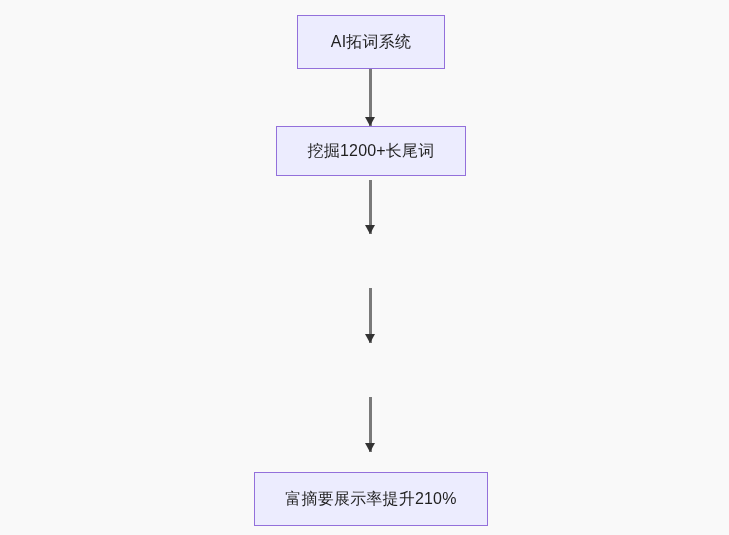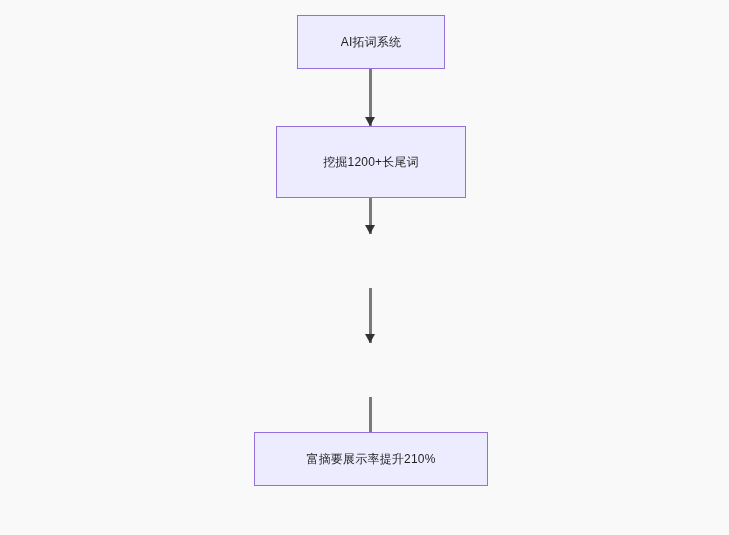--- a/index.html
+++ b/index.html
@@ -23,21 +23,21 @@
     box-sizing: border-box;
     background: #ececfe;
     border: 1.6px solid #9370db;
     border-radius: 0;
     display: flex;
     align-items: center;
     justify-content: center;
     z-index: 2;
   }
   .node-label {
-    font-size: 12px;
+    font-size: 16px;
     line-height: 1.2;
     color: #1f1f1f;
     white-space: nowrap;
     letter-spacing: 0.2px;
   }
   .edge {
     position: absolute;
     z-index: 1;
   }
   .edge-line {
@@ -74,20 +74,20 @@
     <div class="edge-arrow" style="left: -4px; top: 46px; border-top-color: rgb(51, 51, 51);"></div>
   </div>
   <div class="edge" id="edge-3" style="left: 368.5px; top: 397px; width: 3px; height: 55px;">
     <div class="edge-line" style="height: 55px; background: rgb(122, 122, 122);"></div>
     <div class="edge-arrow" style="left: -4px; top: 46px; border-top-color: rgb(51, 51, 51);"></div>
   </div>
 
   <div class="node" id="node-0" style="left: 297px; top: 15px; width: 148px; height: 54px; background: rgb(236, 236, 254); border-color: rgb(147, 112, 219);">
     <span class="node-label" style="color: rgb(31, 31, 31);">AI拓词系统</span>
   </div>
-  <div class="node" id="node-1" style="left: 276px; top: 126px; width: 190px; height: 72px; background: rgb(236, 236, 254); border-color: rgb(147, 112, 219);">
+  <div class="node" id="node-1" style="left: 276px; top: 126px; width: 190px; height: 50px; background: rgb(236, 236, 254); border-color: rgb(147, 112, 219);">
     <span class="node-label" style="color: rgb(31, 31, 31);">挖掘1200+长尾词</span>
   </div>
-  <div class="node" id="node-4" style="left: 254px; top: 432px; width: 234px; height: 54px; background: rgb(236, 236, 254); border-color: rgb(147, 112, 219);">
+  <div class="node" id="node-4" style="left: 254px; top: 472px; width: 234px; height: 54px; background: rgb(236, 236, 254); border-color: rgb(147, 112, 219);">
     <span class="node-label" style="color: rgb(31, 31, 31);">富摘要展示率提升210%</span>
   </div>
 
 </div>
 
 </body></html>

